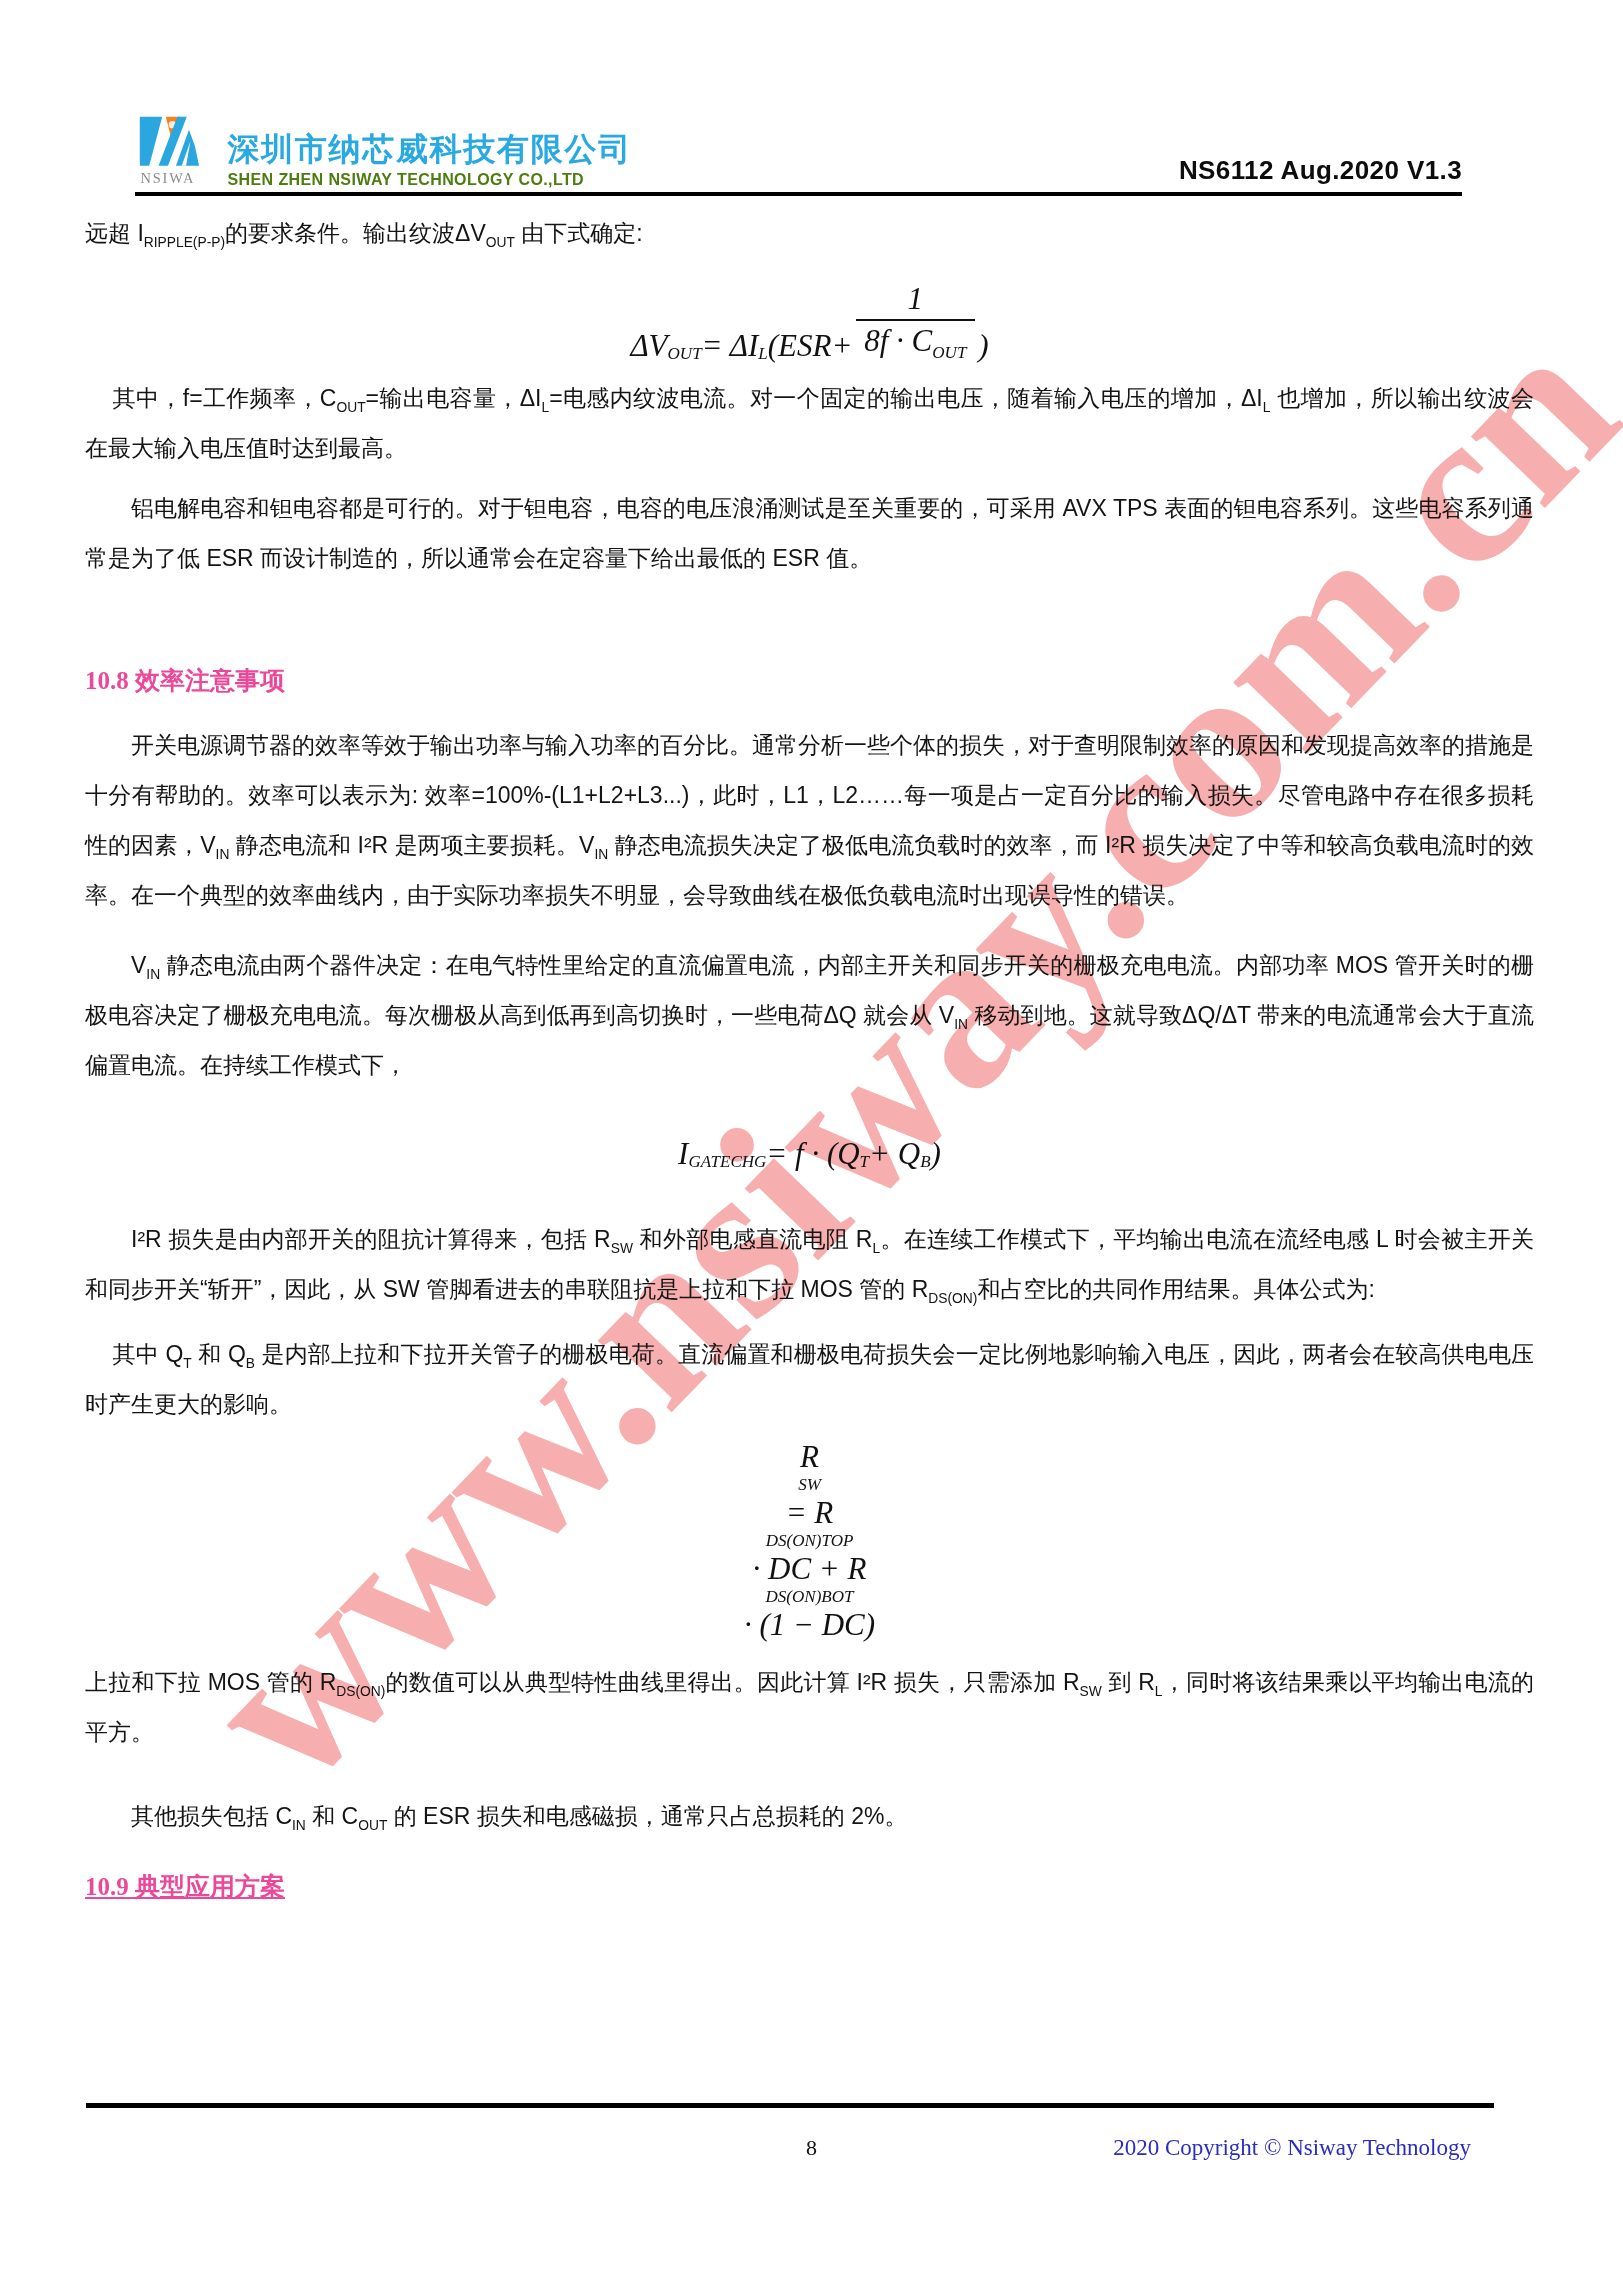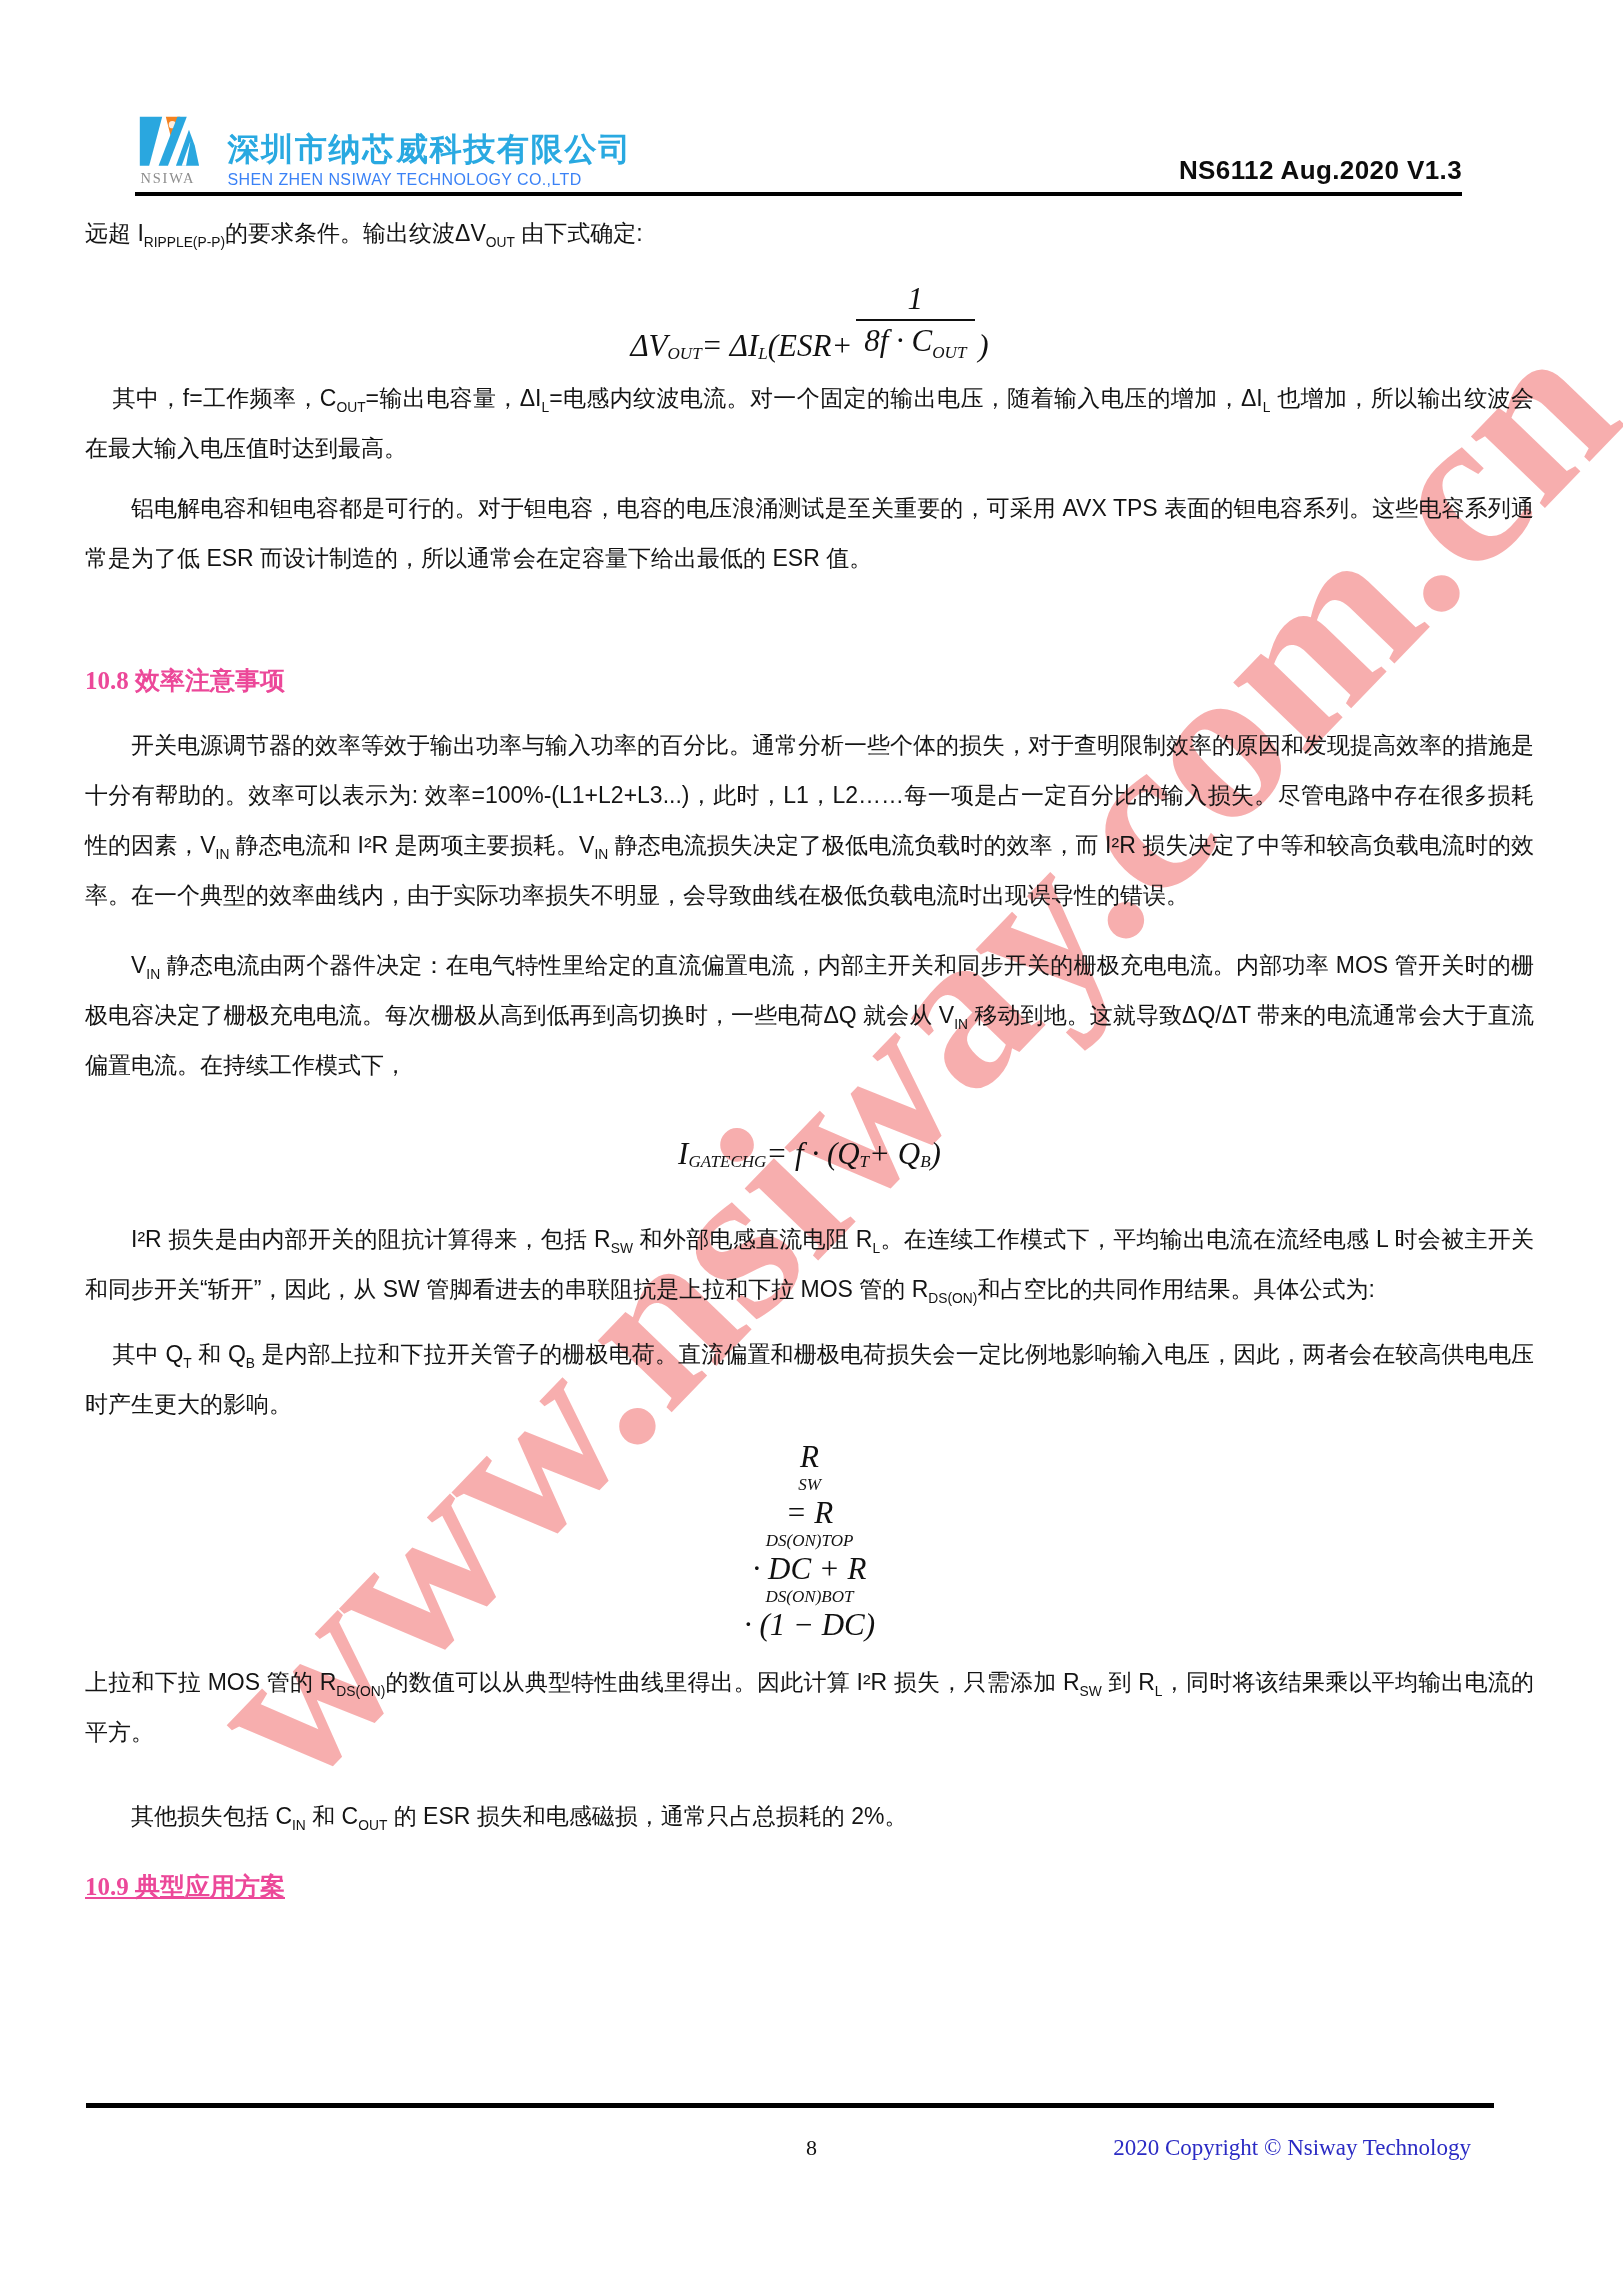--- a/index.html
+++ b/index.html
@@ -16,21 +16,21 @@
   .header{
     position:absolute;left:135px;right:161px;top:108px;
     display:flex;align-items:flex-end;
   }
   .logo{width:79px;height:81px;flex:0 0 auto;}
   .brand{margin-left:13.5px;display:flex;flex-direction:column;justify-content:flex-end;}
   .brand-cn{
     font-size:32px;font-weight:700;color:#29a9e1;letter-spacing:1.7px;line-height:1.15;
   }
   .brand-en{
-    font-size:16px;font-weight:400;color:#3b82f6;letter-spacing:0.4px;margin-top:3.4px;
+    font-size:16px;font-weight:700;color:#4d7c0f;letter-spacing:0.4px;margin-top:3.4px;
   }
   .doc-ref{
     margin-left:auto;align-self:flex-end;
     font-size:26px;font-weight:700;color:#0d0d0d;padding-bottom:3.4px;
     letter-spacing:0.4px;
   }
   .header-rule{
     position:absolute;left:135px;right:161px;top:192px;height:4.2px;background:#000;
   }
   

